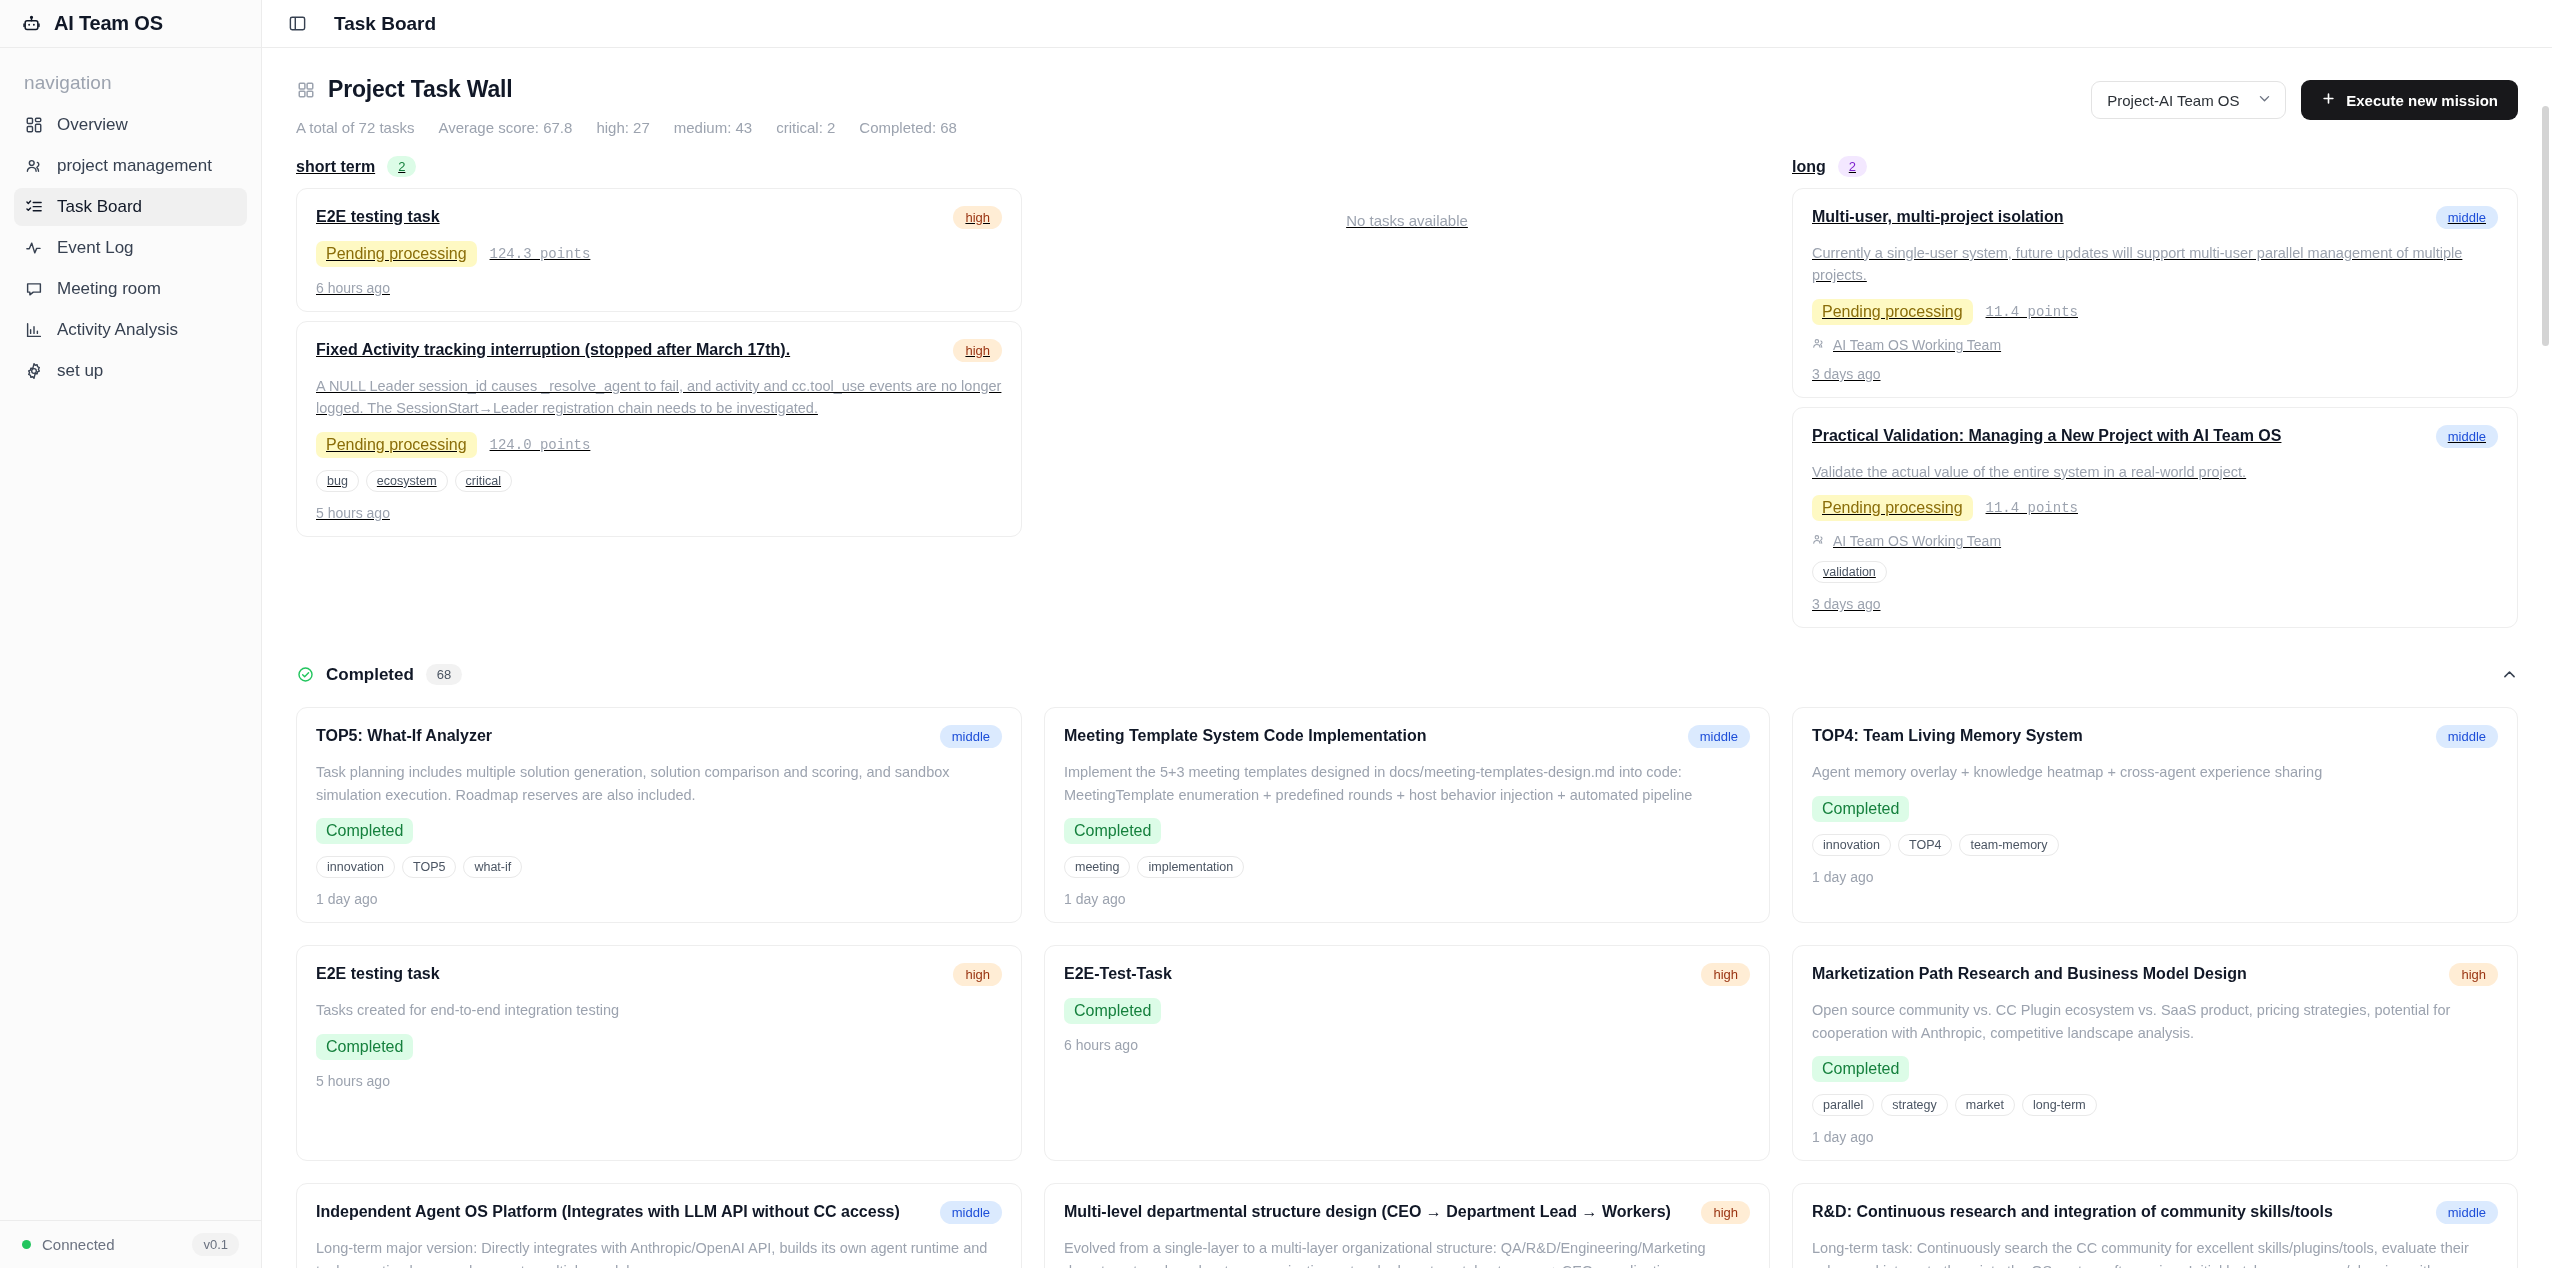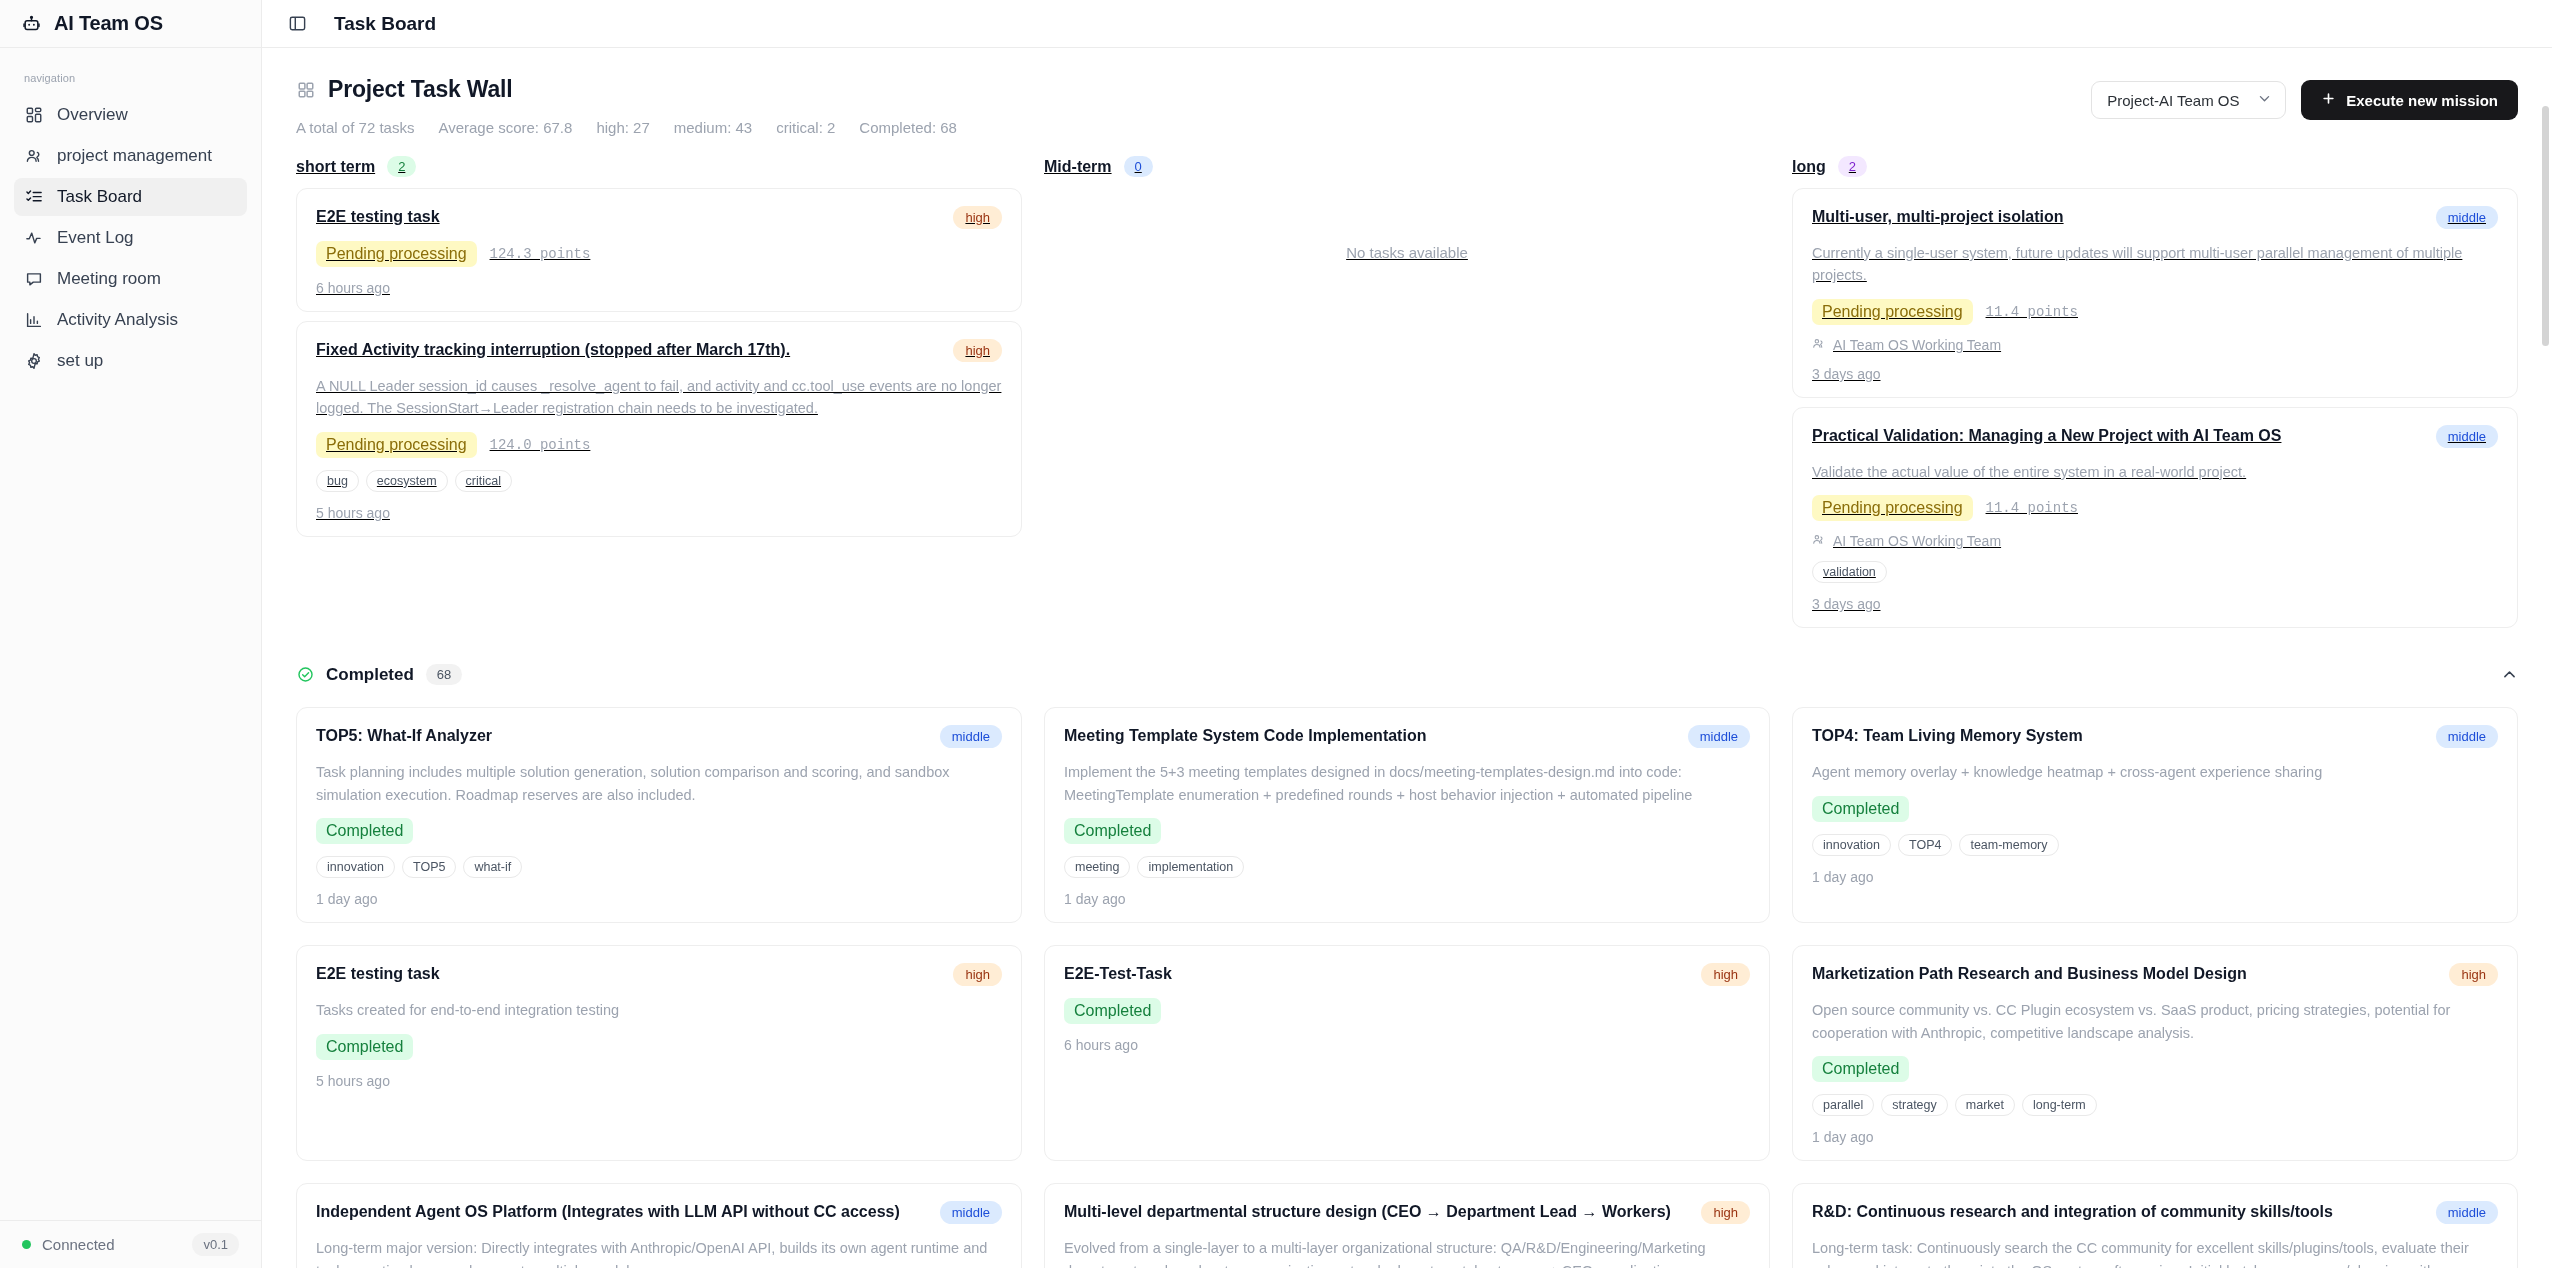--- a/index.html
+++ b/index.html
@@ -22,21 +22,21 @@
   }
   .brand {
     height: 48px;
     display: flex; align-items: center; gap: 13px;
     padding: 0 22px;
     border-bottom: 1px solid #ececec;
   }
   .brand-name { font-size: 20px; font-weight: 700; color: #111827; letter-spacing: -0.2px; }
   .nav { padding: 20px 14px 0 14px; flex: 1; }
   .nav-label {
-    font-size: 11px; color: #9ca3af; padding: 4px 10px 12px 10px; letter-spacing: 0.1px;
+    font-size: 19px; color: #9ca3af; padding: 4px 10px 12px 10px; letter-spacing: 0.1px;
   }
   .nav-item {
     display: flex; align-items: center; gap: 14px;
     padding: 9px 10px; border-radius: 8px;
     font-size: 17px; color: #374151; margin-bottom: 3px;
     cursor: pointer;
   }
   .nav-item.active { background: #f0f0f0; color: #111827; }
   .nav-icon { width: 19px; height: 19px; display: flex; align-items: center; justify-content: center; flex: 0 0 19px; }
   .nav-icon svg { display: block; }
@@ -348,24 +348,20 @@
                   <span class="tag">ecosystem</span>
                   <span class="tag">critical</span>
                 </div>
                 <div class="time">5 hours ago</div>
               </article>
 
             </div>
           </section>
 
           <section>
-            <div class="col-head">
-              <span class="col-name">Mid-term</span>
-              <span class="col-count cnt-blue">0</span>
-            </div>
             <div class="empty-col">No tasks available</div>
           </section>
 
           <section>
             <div class="col-head">
               <span class="col-name">long</span>
               <span class="col-count cnt-purple">2</span>
             </div>
             <div class="col-body">
 

